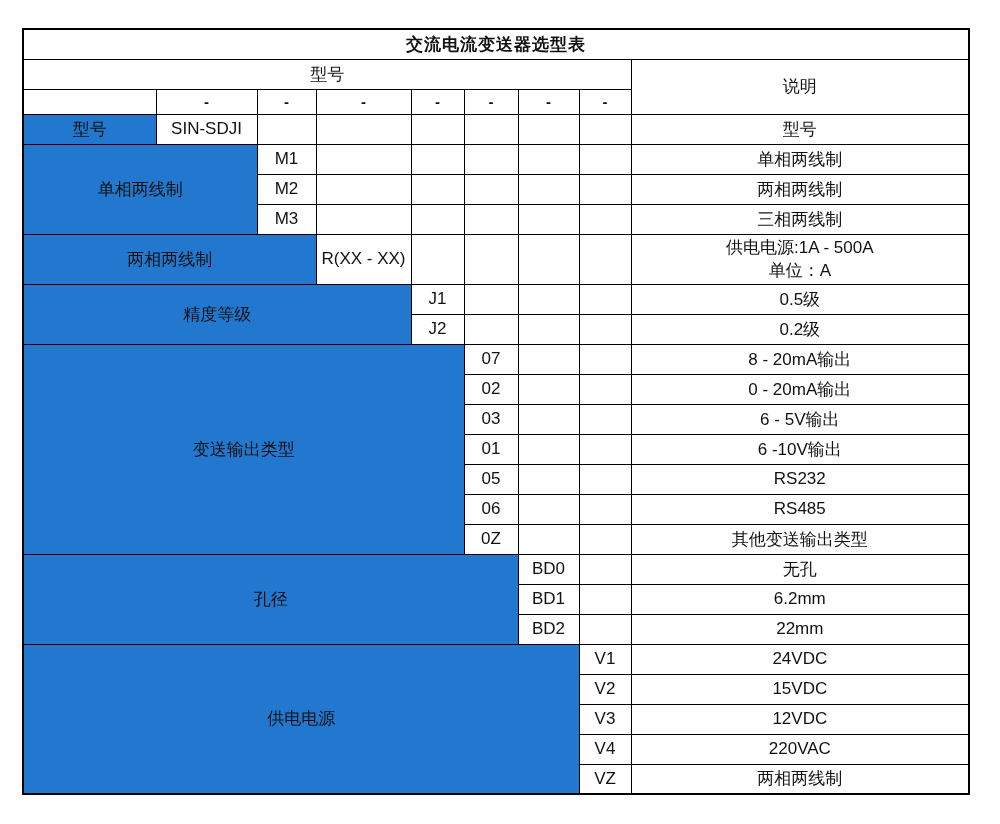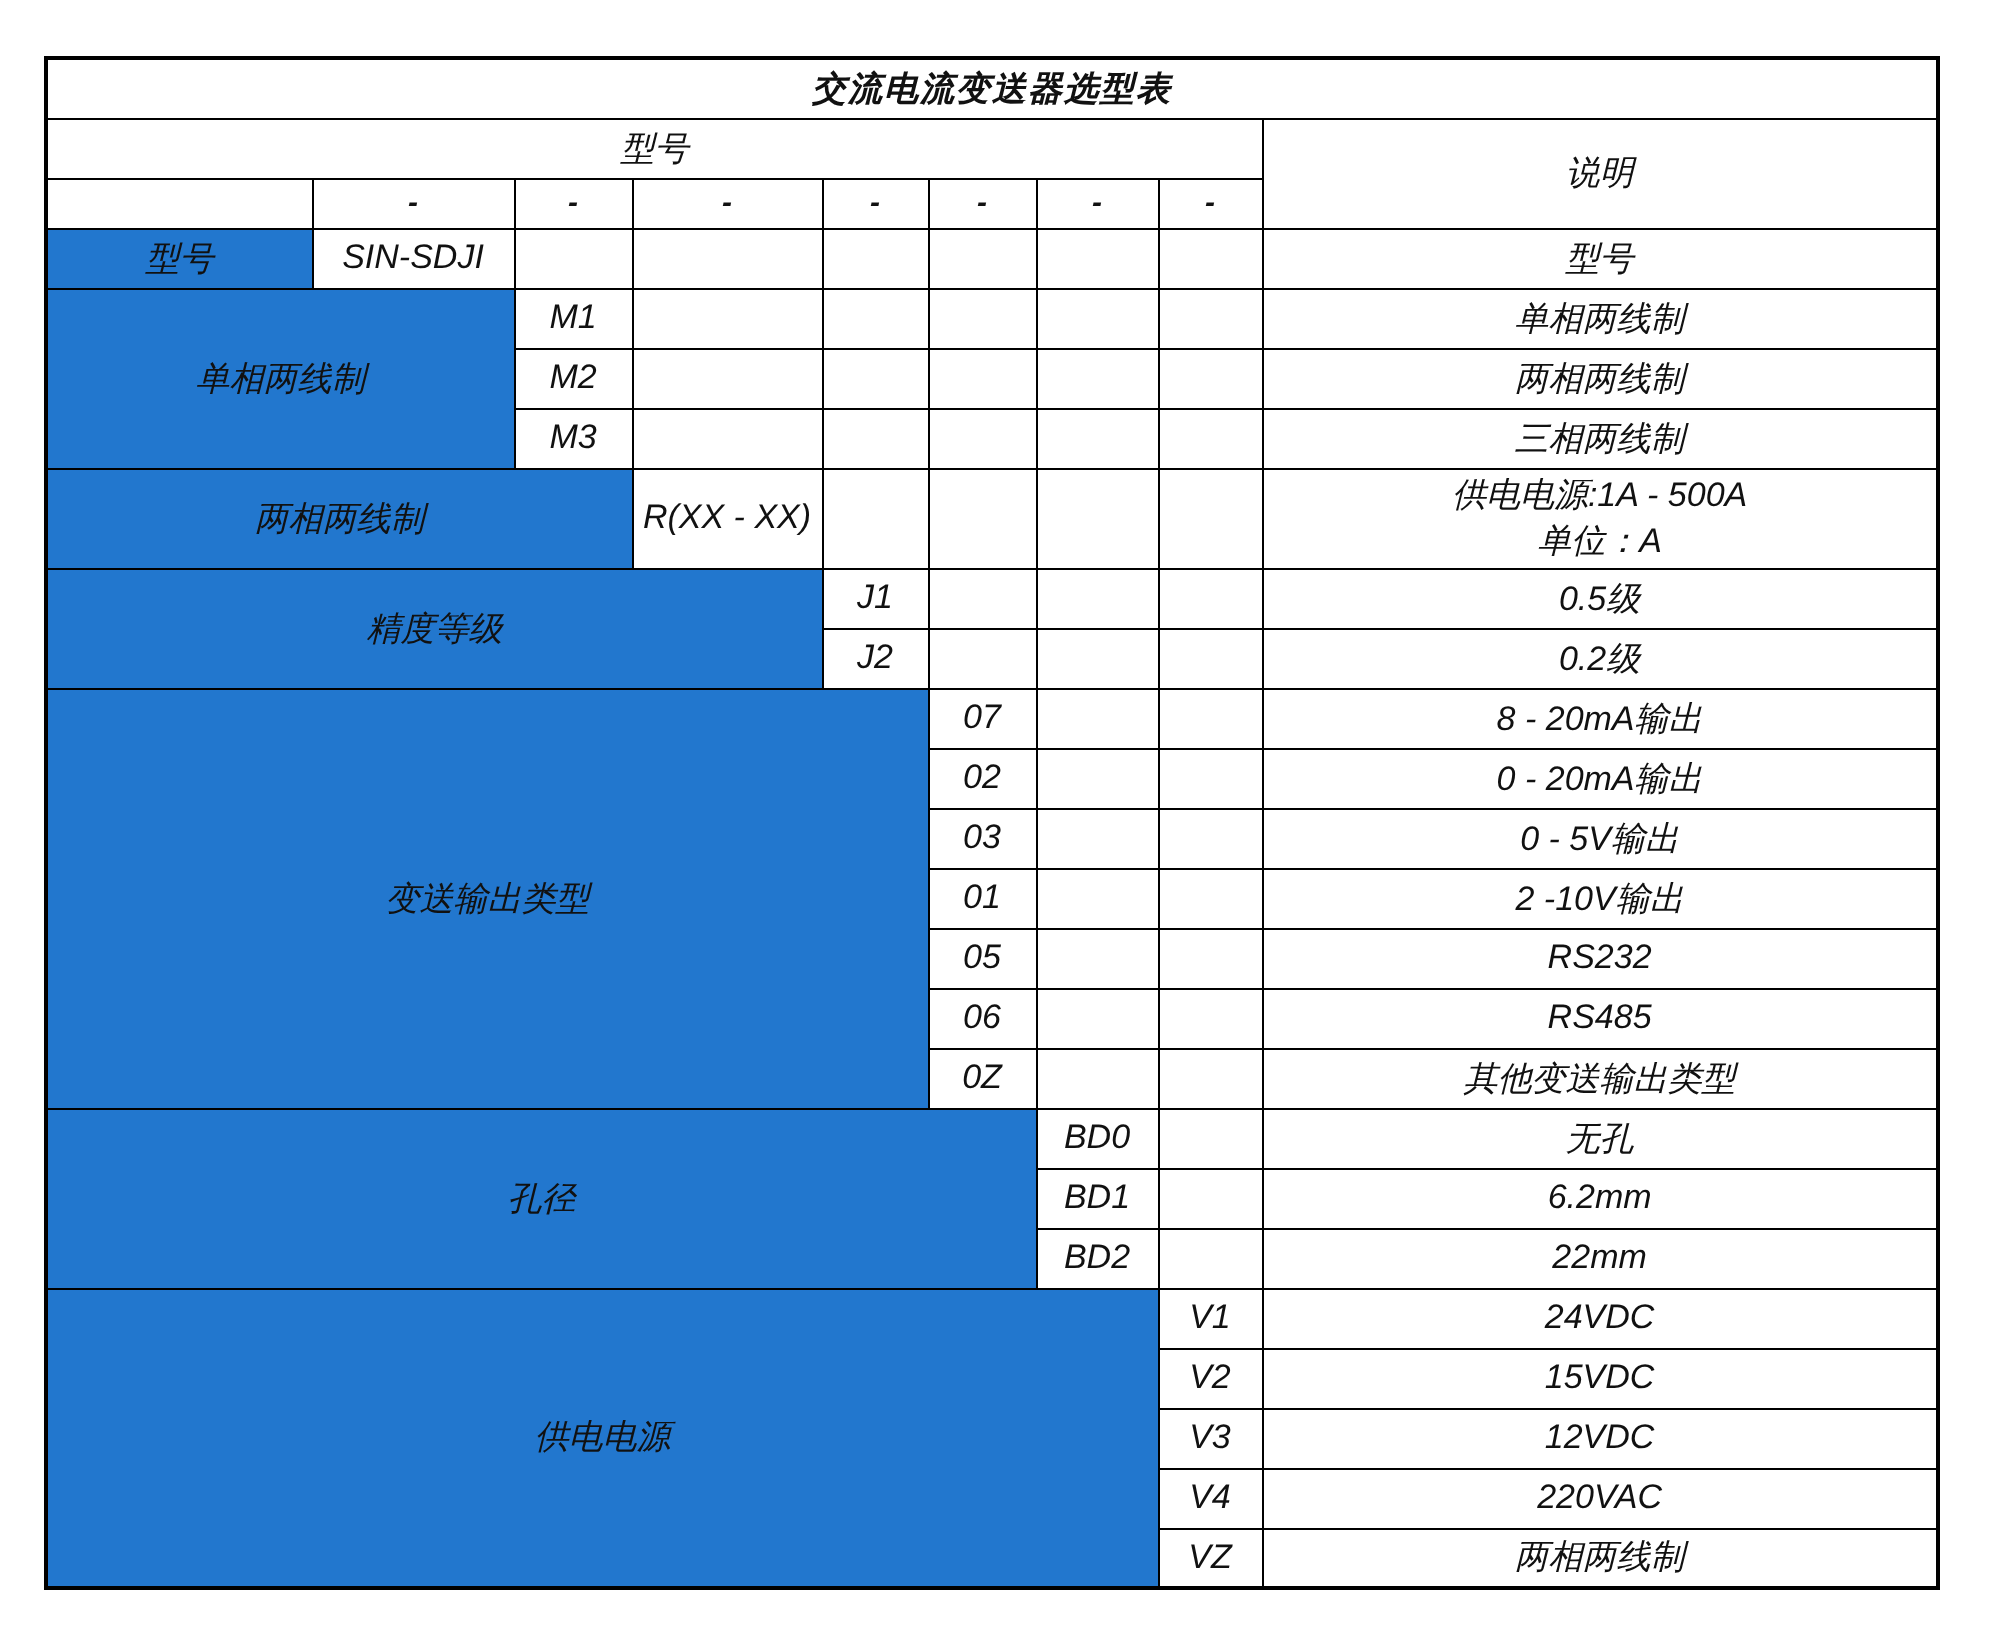--- a/index.html
+++ b/index.html
@@ -7,21 +7,20 @@
   html, body {
     margin: 0; padding: 0;
     background: var(--paper);
     font-family: "Liberation Sans", "DejaVu Sans", sans-serif;
   }
   .page {
     position: relative;
     width: 1000px; height: 824px;
     background: var(--paper);
     overflow: hidden;
-    font-style: italic;
   }
   table.sel {
     position: absolute;
     left: 22px; top: 28px;
     width: 946px;
     border-collapse: collapse;
     table-layout: fixed;
     border: 2px solid var(--border);
   }
   table.sel td {
@@ -167,27 +166,27 @@
     <tr>
       <td>02</td>
       <td></td>
       <td></td>
       <td>0 - 20mA输出</td>
     </tr>
     <tr>
       <td>03</td>
       <td></td>
       <td></td>
-      <td>0 - 5V输出</td>
+      <td>6 - 5V输出</td>
     </tr>
     <tr>
       <td>01</td>
       <td></td>
       <td></td>
-      <td>2 -10V输出</td>
+      <td>6 -10V输出</td>
     </tr>
     <tr>
       <td>05</td>
       <td></td>
       <td></td>
       <td>RS232</td>
     </tr>
     <tr>
       <td>06</td>
       <td></td>

